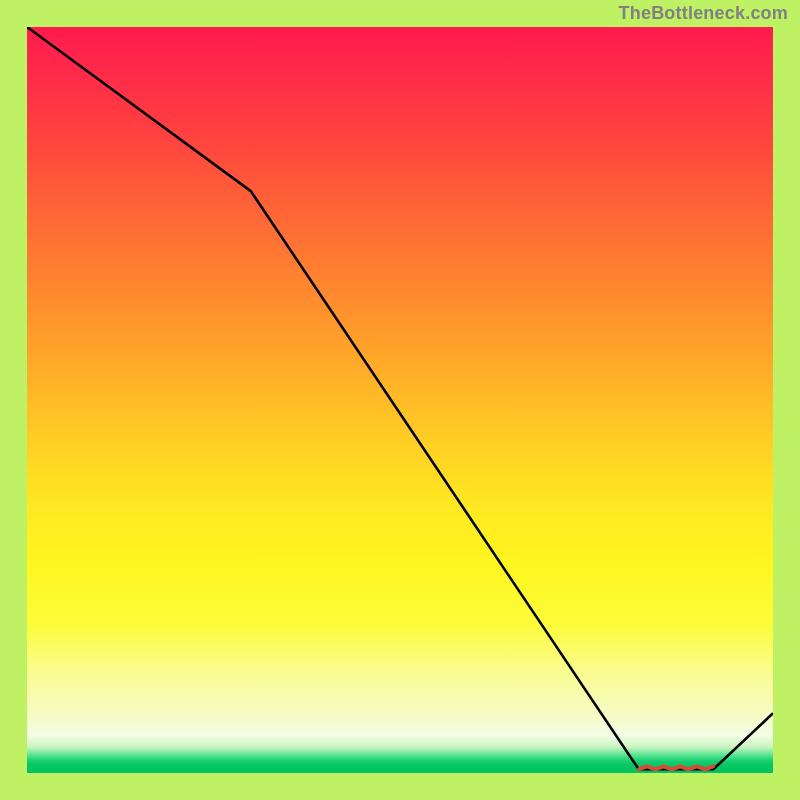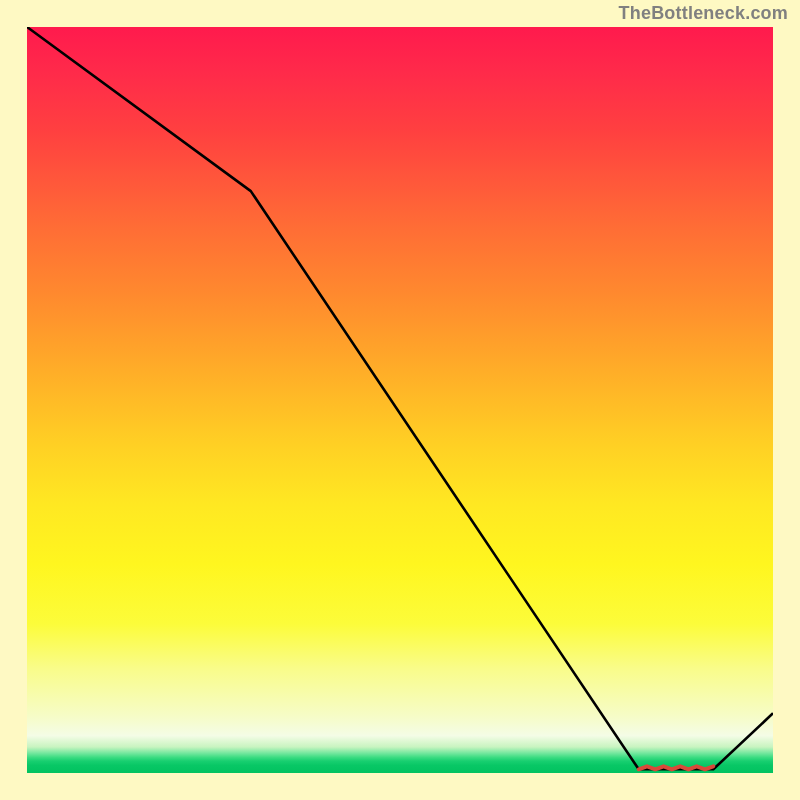--- a/index.html
+++ b/index.html
@@ -8,21 +8,21 @@
     width: 800px;
     height: 800px;
     background: #000;
     overflow: hidden;
     font-family: Arial, Helvetica, sans-serif;
   }
   .wrap {
     position: relative;
     width: 800px;
     height: 800px;
-    background: #fef9c3;
+    background: #bef264;
   }
   .attribution {
     position: absolute;
     top: 3px;
     right: 12px;
     color: #808080;
     font-size: 18px;
     font-weight: 600;
     letter-spacing: 0.2px;
   }

